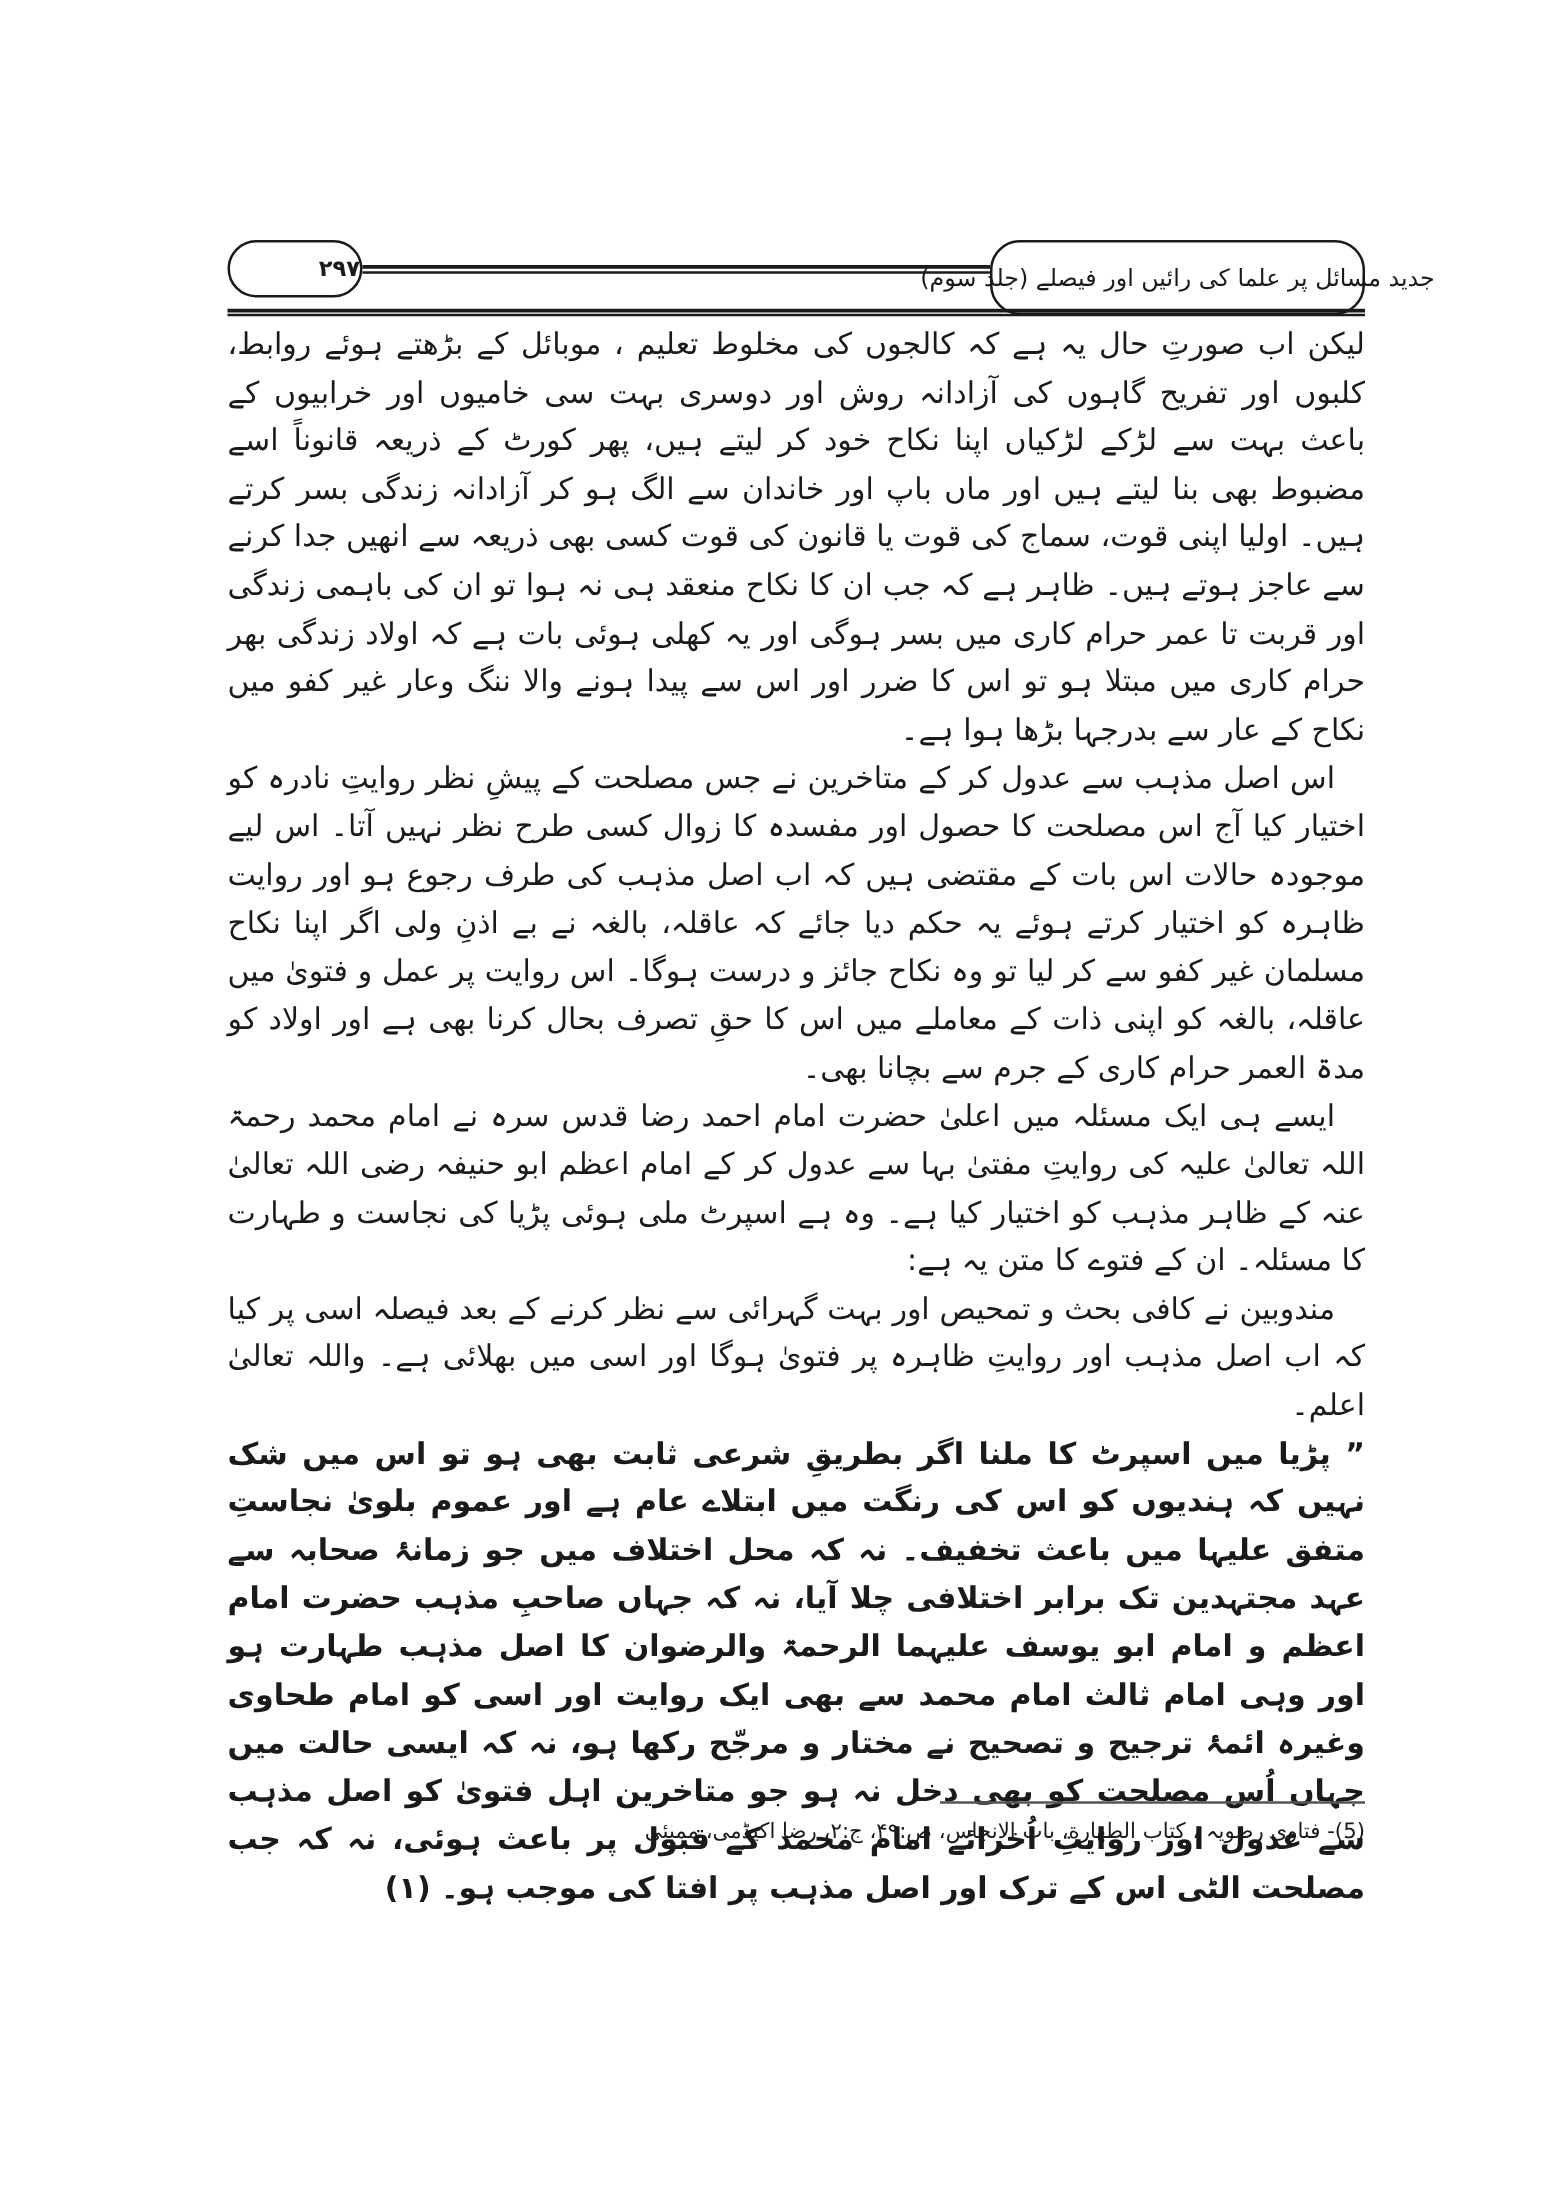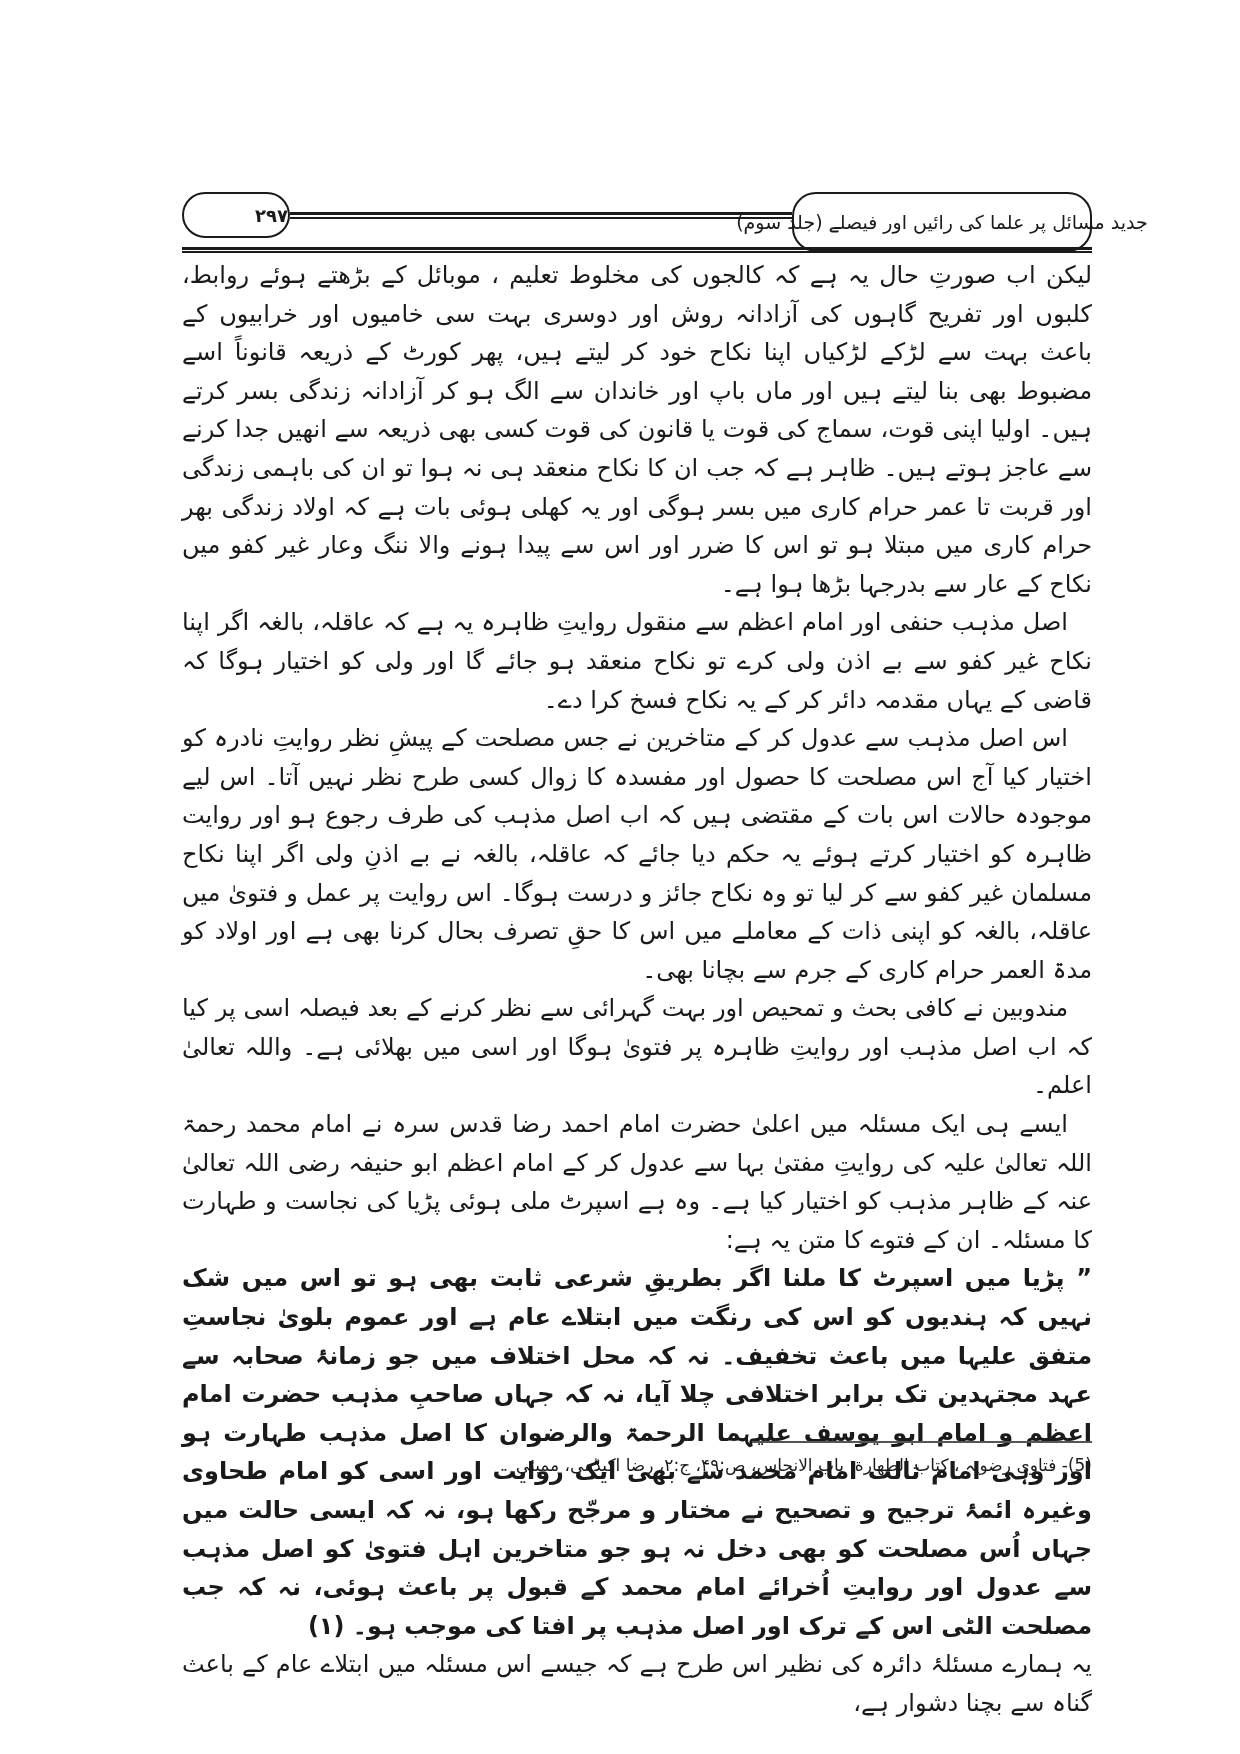--- a/index.html
+++ b/index.html
@@ -41,22 +41,20 @@
   </div>
   <div class="header-rule"></div>
   <div class="title-box">
     <span>جدید مسائل پر علما کی رائیں اور فیصلے (جلد سوم)</span>
   </div>
 </div>
 <div class="main-rule"></div>
 
 <div class="body-text">
   <p class="para">لیکن اب صورتِ حال یہ ہے کہ کالجوں کی مخلوط تعلیم ، موبائل کے بڑھتے ہوئے روابط، کلبوں اور تفریح گاہوں کی آزادانہ روش اور دوسری بہت سی خامیوں اور خرابیوں کے باعث بہت سے لڑکے لڑکیاں اپنا نکاح خود کر لیتے ہیں، پھر کورٹ کے ذریعہ قانوناً اسے مضبوط بھی بنا لیتے ہیں اور ماں باپ اور خاندان سے الگ ہو کر آزادانہ زندگی بسر کرتے ہیں۔ اولیا اپنی قوت، سماج کی قوت یا قانون کی قوت کسی بھی ذریعہ سے انھیں جدا کرنے سے عاجز ہوتے ہیں۔ ظاہر ہے کہ جب ان کا نکاح منعقد ہی نہ ہوا تو ان کی باہمی زندگی اور قربت تا عمر حرام کاری میں بسر ہوگی اور یہ کھلی ہوئی بات ہے کہ اولاد زندگی بھر حرام کاری میں مبتلا ہو تو اس کا ضرر اور اس سے پیدا ہونے والا ننگ وعار غیر کفو میں نکاح کے عار سے بدرجہا بڑھا ہوا ہے۔</p>
-  <p class="para indent">اصل مذہب حنفی اور امام اعظم سے منقول روایتِ ظاہرہ یہ ہے کہ عاقلہ، بالغہ اگر اپنا نکاح غیر کفو سے بے اذن ولی کرے تو نکاح منعقد ہو جائے گا اور ولی کو اختیار ہوگا کہ قاضی کے یہاں مقدمہ دائر کر کے یہ نکاح فسخ کرا دے۔</p>
   <p class="para indent">اس اصل مذہب سے عدول کر کے متاخرین نے جس مصلحت کے پیشِ نظر روایتِ نادرہ کو اختیار کیا آج اس مصلحت کا حصول اور مفسدہ کا زوال کسی طرح نظر نہیں آتا۔ اس لیے موجودہ حالات اس بات کے مقتضی ہیں کہ اب اصل مذہب کی طرف رجوع ہو اور روایت ظاہرہ کو اختیار کرتے ہوئے یہ حکم دیا جائے کہ عاقلہ، بالغہ نے بے اذنِ ولی اگر اپنا نکاح مسلمان غیر کفو سے کر لیا تو وہ نکاح جائز و درست ہوگا۔ اس روایت پر عمل و فتویٰ میں عاقلہ، بالغہ کو اپنی ذات کے معاملے میں اس کا حقِ تصرف بحال کرنا بھی ہے اور اولاد کو مدۃ العمر حرام کاری کے جرم سے بچانا بھی۔</p>
+  <p class="para indent">ایسے ہی ایک مسئلہ میں اعلیٰ حضرت امام احمد رضا قدس سرہ نے امام محمد رحمۃ اللہ تعالیٰ علیہ کی روایتِ مفتیٰ بہا سے عدول کر کے امام اعظم ابو حنیفہ رضی اللہ تعالیٰ عنہ کے ظاہر مذہب کو اختیار کیا ہے۔ وہ ہے اسپرٹ ملی ہوئی پڑیا کی نجاست و طہارت کا مسئلہ۔ ان کے فتوے کا متن یہ ہے:</p>
   <p class="para indent">مندوبین نے کافی بحث و تمحیص اور بہت گہرائی سے نظر کرنے کے بعد فیصلہ اسی پر کیا کہ اب اصل مذہب اور روایتِ ظاہرہ پر فتویٰ ہوگا اور اسی میں بھلائی ہے۔ واللہ تعالیٰ اعلم۔</p>
-  <p class="para indent">ایسے ہی ایک مسئلہ میں اعلیٰ حضرت امام احمد رضا قدس سرہ نے امام محمد رحمۃ اللہ تعالیٰ علیہ کی روایتِ مفتیٰ بہا سے عدول کر کے امام اعظم ابو حنیفہ رضی اللہ تعالیٰ عنہ کے ظاہر مذہب کو اختیار کیا ہے۔ وہ ہے اسپرٹ ملی ہوئی پڑیا کی نجاست و طہارت کا مسئلہ۔ ان کے فتوے کا متن یہ ہے:</p>
   <p class="para quote">” پڑیا میں اسپرٹ کا ملنا اگر بطریقِ شرعی ثابت بھی ہو تو اس میں شک نہیں کہ ہندیوں کو اس کی رنگت میں ابتلاے عام ہے اور عموم بلویٰ نجاستِ متفق علیہا میں باعث تخفیف۔ نہ کہ محل اختلاف میں جو زمانۂ صحابہ سے عہد مجتہدین تک برابر اختلافی چلا آیا، نہ کہ جہاں صاحبِ مذہب حضرت امام اعظم و امام ابو یوسف علیہما الرحمۃ والرضوان کا اصل مذہب طہارت ہو اور وہی امام ثالث امام محمد سے بھی ایک روایت اور اسی کو امام طحاوی وغیرہ ائمۂ ترجیح و تصحیح نے مختار و مرجّح رکھا ہو، نہ کہ ایسی حالت میں جہاں اُس مصلحت کو بھی دخل نہ ہو جو متاخرین اہل فتویٰ کو اصل مذہب سے عدول اور روایتِ اُخرائے امام محمد کے قبول پر باعث ہوئی، نہ کہ جب مصلحت الٹی اس کے ترک اور اصل مذہب پر افتا کی موجب ہو۔ (۱)</p>
-  <p class="para">یہ ہمارے مسئلۂ دائرہ کی نظیر اس طرح ہے کہ جیسے اس مسئلہ میں ابتلاے عام کے باعث گناہ سے بچنا دشوار ہے،</p>
 </div>
 
 <div class="fn-rule"></div>
 <div class="footnote">(5)- فتاوی رضویہ ، کتاب الطهارة، باب الانجاس، ص:۴۹، ج:۲، رضا اکیڈمی، ممبئی</div>
 
 </body></html>

